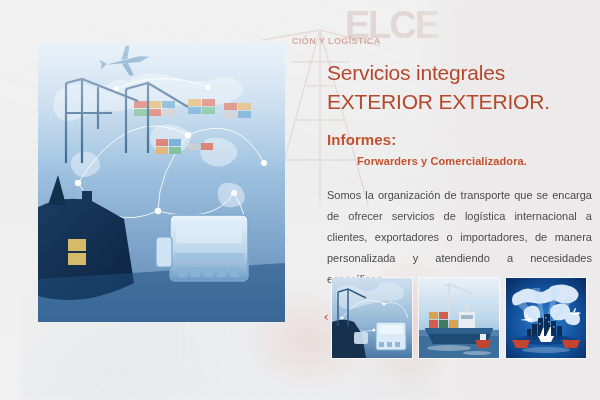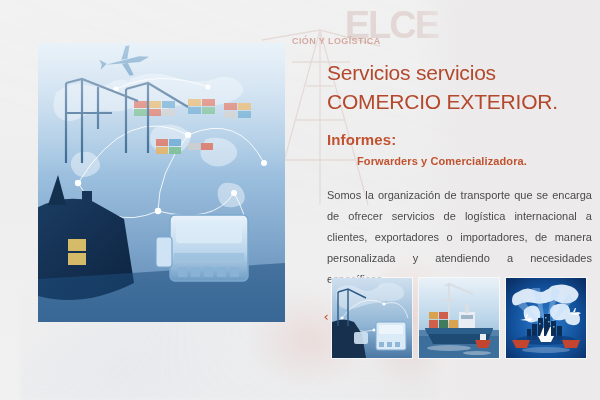--- a/index.html
+++ b/index.html
@@ -257,21 +257,21 @@
           <rect x="47" y="52" width="9" height="10"></rect>
           <rect x="60" y="52" width="9" height="10"></rect>
         </g>
         <rect x="-14" y="22" width="16" height="30" rx="3" fill="#cfe3f4" stroke="#7aa8cd" stroke-width="1.2"></rect>
       </g>
 
       <rect width="247" height="130" fill="url(#glow)"></rect>
     </svg>
   </div>
 
-  <h1 class="heading">Servicios servicios COMERCIO EXTERIOR.</h1>
+  <h1 class="heading">Servicios integrales EXTERIOR EXTERIOR.</h1>
   <div class="informes">Informes:</div>
   <div class="forwarders">Forwarders y Comercializadora.</div>
   <div class="body-copy">
     <span>Somos la organización de transporte que se encarga de ofrecer servicios de logística internacional a clientes, exportadores o importadores, de manera personalizada y atendiendo a</span>
     <span class="last">necesidades específicas.</span>
   </div>
 
   <div class="arrow left">‹</div>
   <div class="arrow right">›</div>
 

